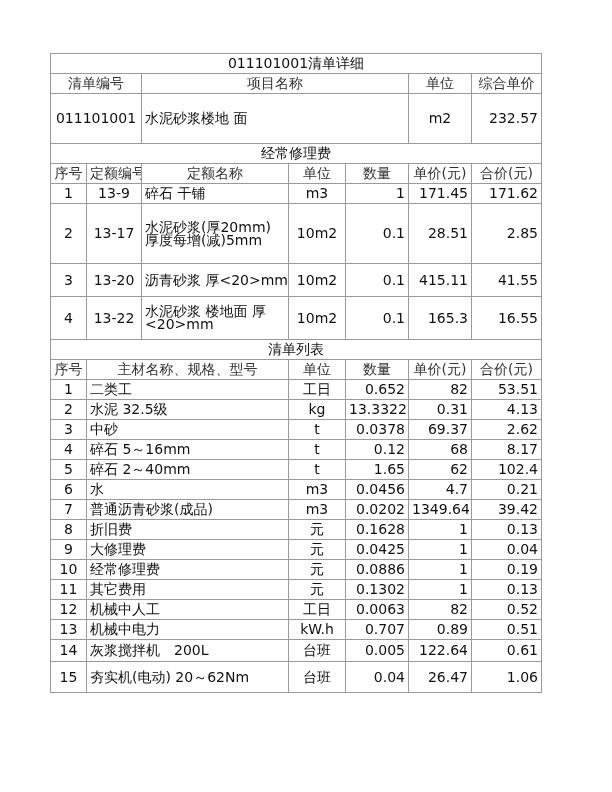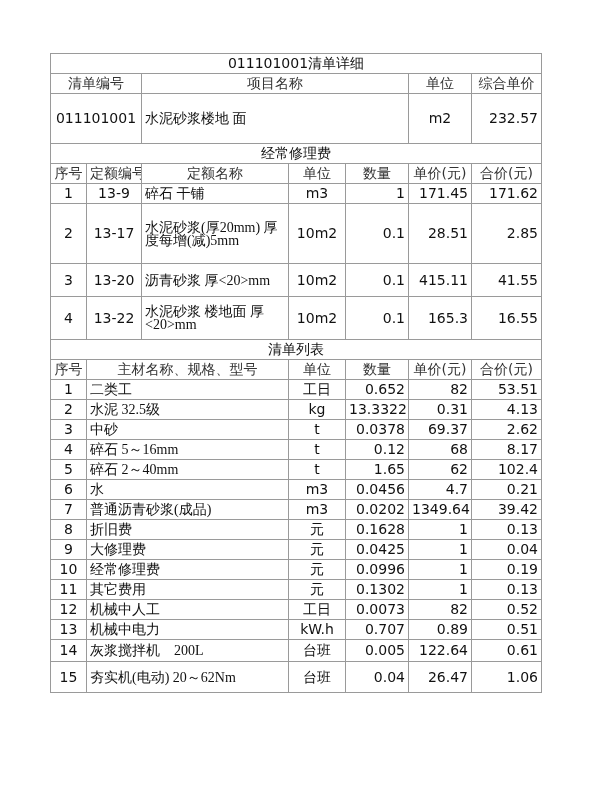--- a/index.html
+++ b/index.html
@@ -1,21 +1,21 @@
 <!DOCTYPE html>
 <html><head>
 <meta charset="utf-8">
 <style>
   html, body { margin: 0; padding: 0; background: #ffffff; }
   body { width: 612px; height: 792px; position: relative; font-family: "DejaVu Sans", "Liberation Sans", sans-serif; color: #111; }
   table.sheet { position: absolute; left: 50px; top: 53px; width: 491px; border-collapse: collapse; table-layout: fixed; font-size: 14px; }
   table.sheet td { border: 1px solid #9a9a9a; padding: 0 3px; height: 19px; line-height: 13px; vertical-align: middle; overflow: hidden; white-space: nowrap; }
   .c { text-align: center; }
   .r { text-align: right; }
-  .l { text-align: left; font-family: Liberation Serif, serif; }
+  .l { text-align: left; }
   .wrap { white-space: normal !important; }
   .hdr { color: #333; }
 </style>
 </head>
 <body>
 
 <table class="sheet">
   <colgroup>
     <col style="width:36px">
     <col style="width:55px">
@@ -178,37 +178,37 @@
         <td colspan="2" class="l">大修理费</td>
         <td class="c">元</td>
         <td class="r">0.0425</td>
         <td class="r">1</td>
         <td class="r">0.04</td>
       </tr>
     <tr>
         <td class="c">10</td>
         <td colspan="2" class="l">经常修理费</td>
         <td class="c">元</td>
-        <td class="r">0.0996</td>
+        <td class="r">0.0886</td>
         <td class="r">1</td>
         <td class="r">0.19</td>
       </tr>
     <tr>
         <td class="c">11</td>
         <td colspan="2" class="l">其它费用</td>
         <td class="c">元</td>
         <td class="r">0.1302</td>
         <td class="r">1</td>
         <td class="r">0.13</td>
       </tr>
     <tr>
         <td class="c">12</td>
         <td colspan="2" class="l">机械中人工</td>
         <td class="c">工日</td>
-        <td class="r">0.0073</td>
+        <td class="r">0.0063</td>
         <td class="r">82</td>
         <td class="r">0.52</td>
       </tr>
     <tr>
         <td class="c">13</td>
         <td colspan="2" class="l">机械中电力</td>
         <td class="c">kW.h</td>
         <td class="r">0.707</td>
         <td class="r">0.89</td>
         <td class="r">0.51</td>

